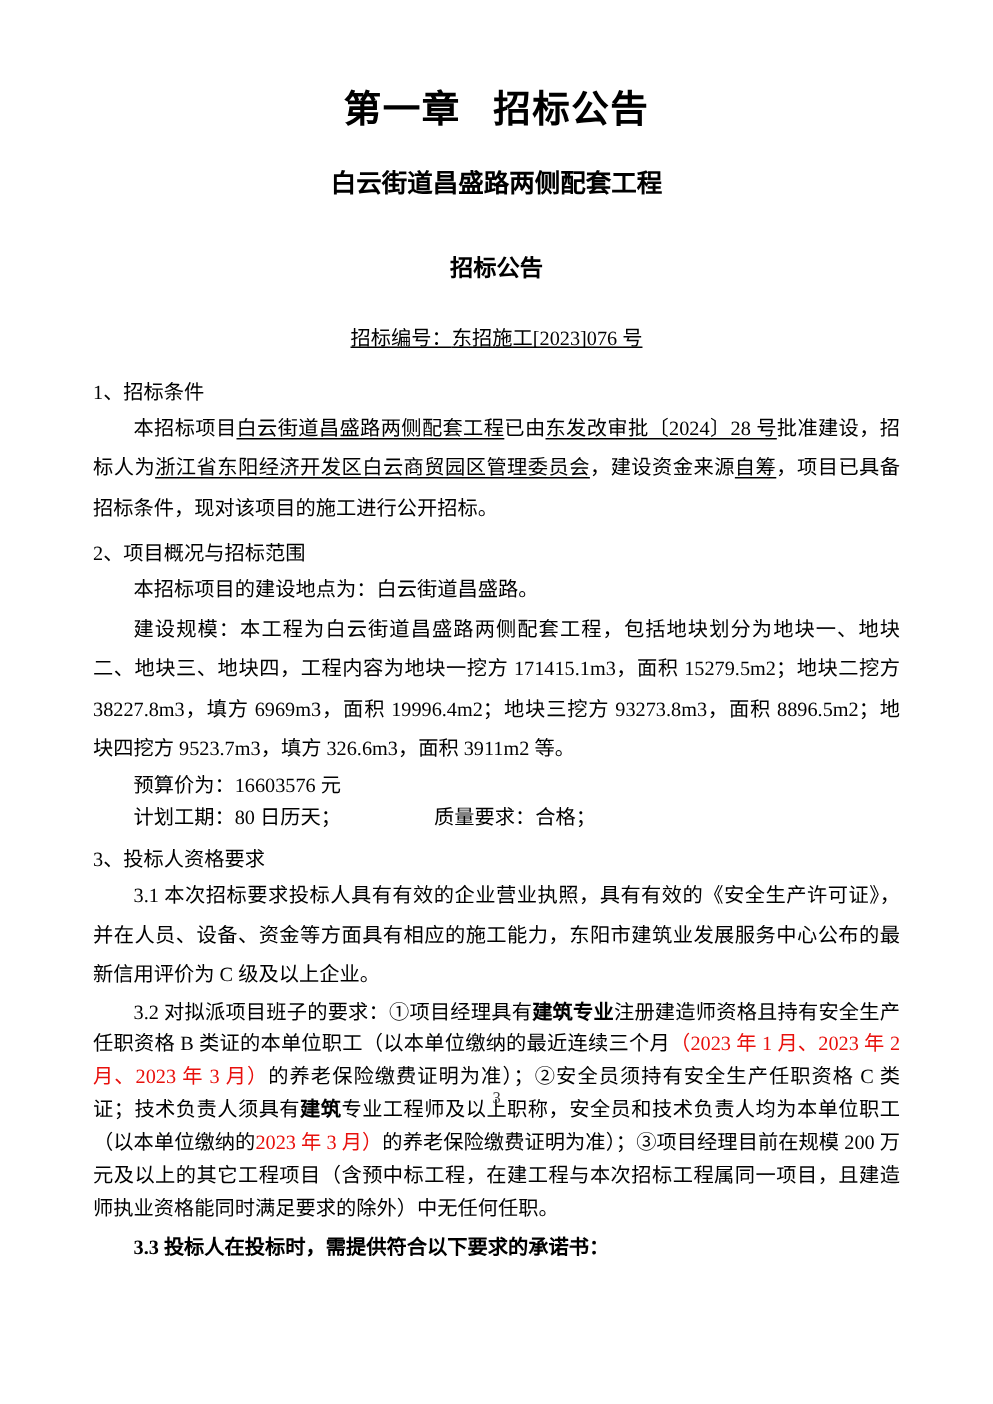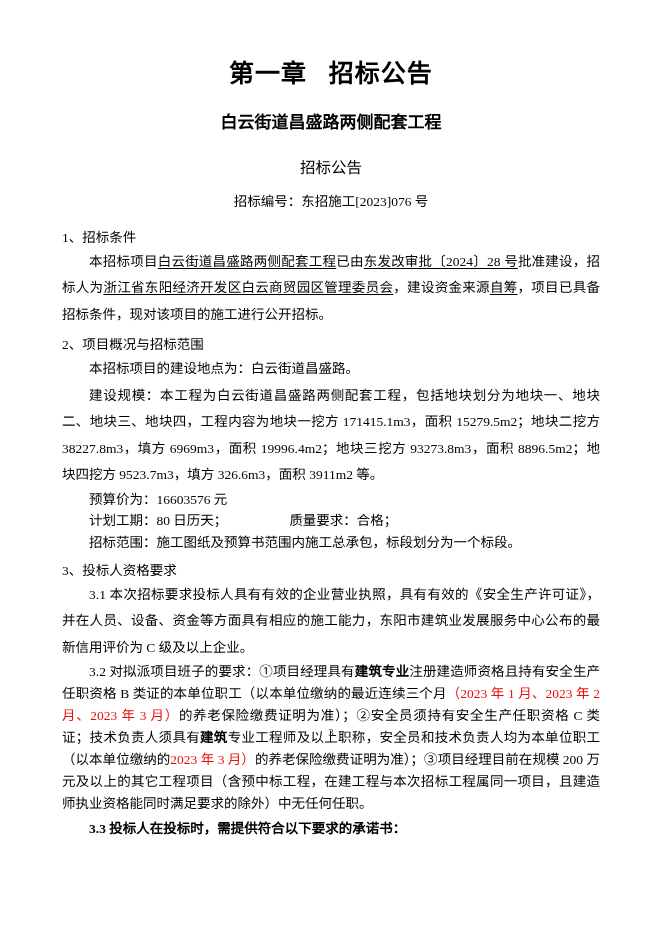--- a/index.html
+++ b/index.html
@@ -40,31 +40,32 @@
     text-align: center;
     font-size: 17px;
     font-weight: bold;
     margin: 0;
     padding-top: 23px;
     line-height: 1.3;
   }
   .notice-title {
     text-align: center;
     font-size: 15.5px;
-    font-weight: normal;
-    margin: 4px;
+    font-weight: bold;
+    margin: 16px;
     padding-top: 20px;
     line-height: 1.3;
   }
   .notice-number {
     text-align: center;
     font-size: 13.5px;
     margin: 0;
     padding-top: 11px;
     line-height: 1.3;
+    text-decoration: underline;
   }
 
   
   .body-block {
     padding-top: 10px;
   }
   .h2 {
     font-size: 13.5px;
     font-weight: normal;
     margin: 0;
@@ -137,21 +138,20 @@
     <p class="h2">2、项目概况与招标范围</p>
 
     <p class="para">本招标项目的建设地点为：白云街道昌盛路。</p>
 
     <p class="para">建设规模：本工程为白云街道昌盛路两侧配套工程，包括地块划分为地块一、地块二、地块三、地块四，工程内容为地块一挖方 171415.1m3，面积 15279.5m2；地块二挖方 38227.8m3，填方 6969m3，面积 19996.4m2；地块三挖方 93273.8m3，面积 8896.5m2；地块四挖方 9523.7m3，填方 326.6m3，面积 3911m2 等。</p>
 
     <p class="para tight">预算价为：16603576 元</p>
 
     <p class="para tight"><span>计划工期：80 日历天；</span><span class="wide-gap"></span><span>质量要求：合格；</span></p>
 
-    <p class="para tight">招标范围：施工图纸及预算书范围内施工总承包，标段划分为一个标段。</p>
 
     <p class="h2">3、投标人资格要求</p>
 
     <p class="para">3.1 本次招标要求投标人具有有效的企业营业执照，具有有效的《安全生产许可证》，并在人员、设备、资金等方面具有相应的施工能力，东阳市建筑业发展服务中心公布的最新信用评价为 C 级及以上企业。</p>
 
     <p class="para tight"><span>3.2 对拟派项目班子的要求：①项目经理具有</span><span class="b">建筑专业</span><span>注册建造师资格且持有安全生产任职资格 B 类证的本单位职工（以本单位缴纳的最近连续三个月</span><span class="red">（2023 年 1 月、2023 年 2 月、2023 年 3 月）</span><span>的养老保险缴费证明为准）；②安全员须持有安全生产任职资格 C 类证；技术负责人须具有</span><span class="b">建筑</span><span>专业工程师及以上职称，安全员和技术负责人均为本单位职工（以本单位缴纳的</span><span class="red">2023 年 3 月）</span><span>的养老保险缴费证明为准）；③项目经理目前在规模 200 万元及以上的其它工程项目（含预中标工程，在建工程与本次招标工程属同一项目，且建造师执业资格能同时满足要求的除外）中无任何任职。</span></p>
 
     <div class="gap-sm"></div>
 
     <p class="para tight bold">3.3 投标人在投标时，需提供符合以下要求的承诺书：</p>

